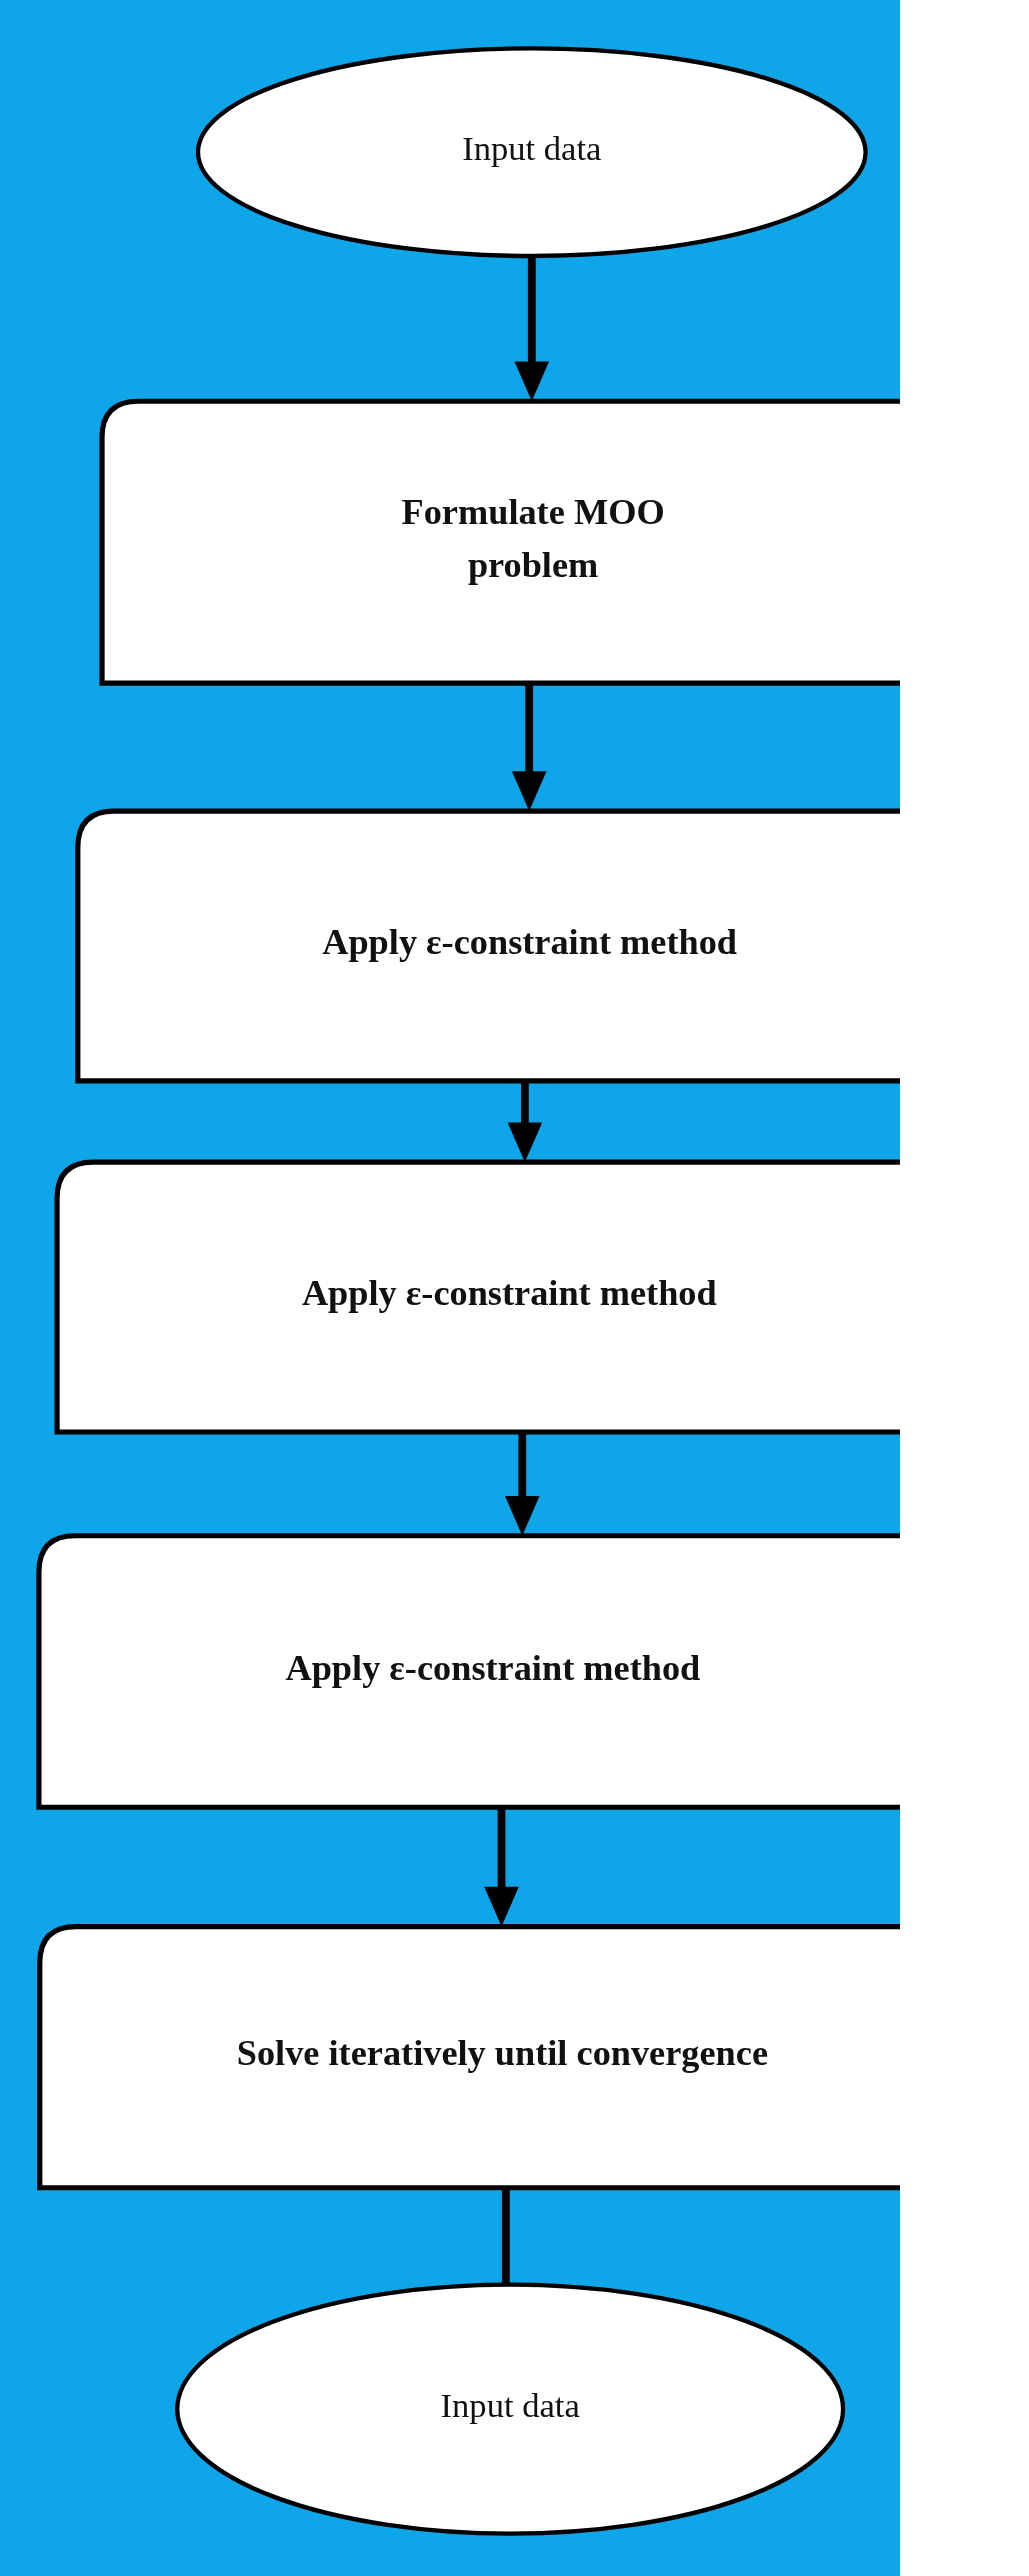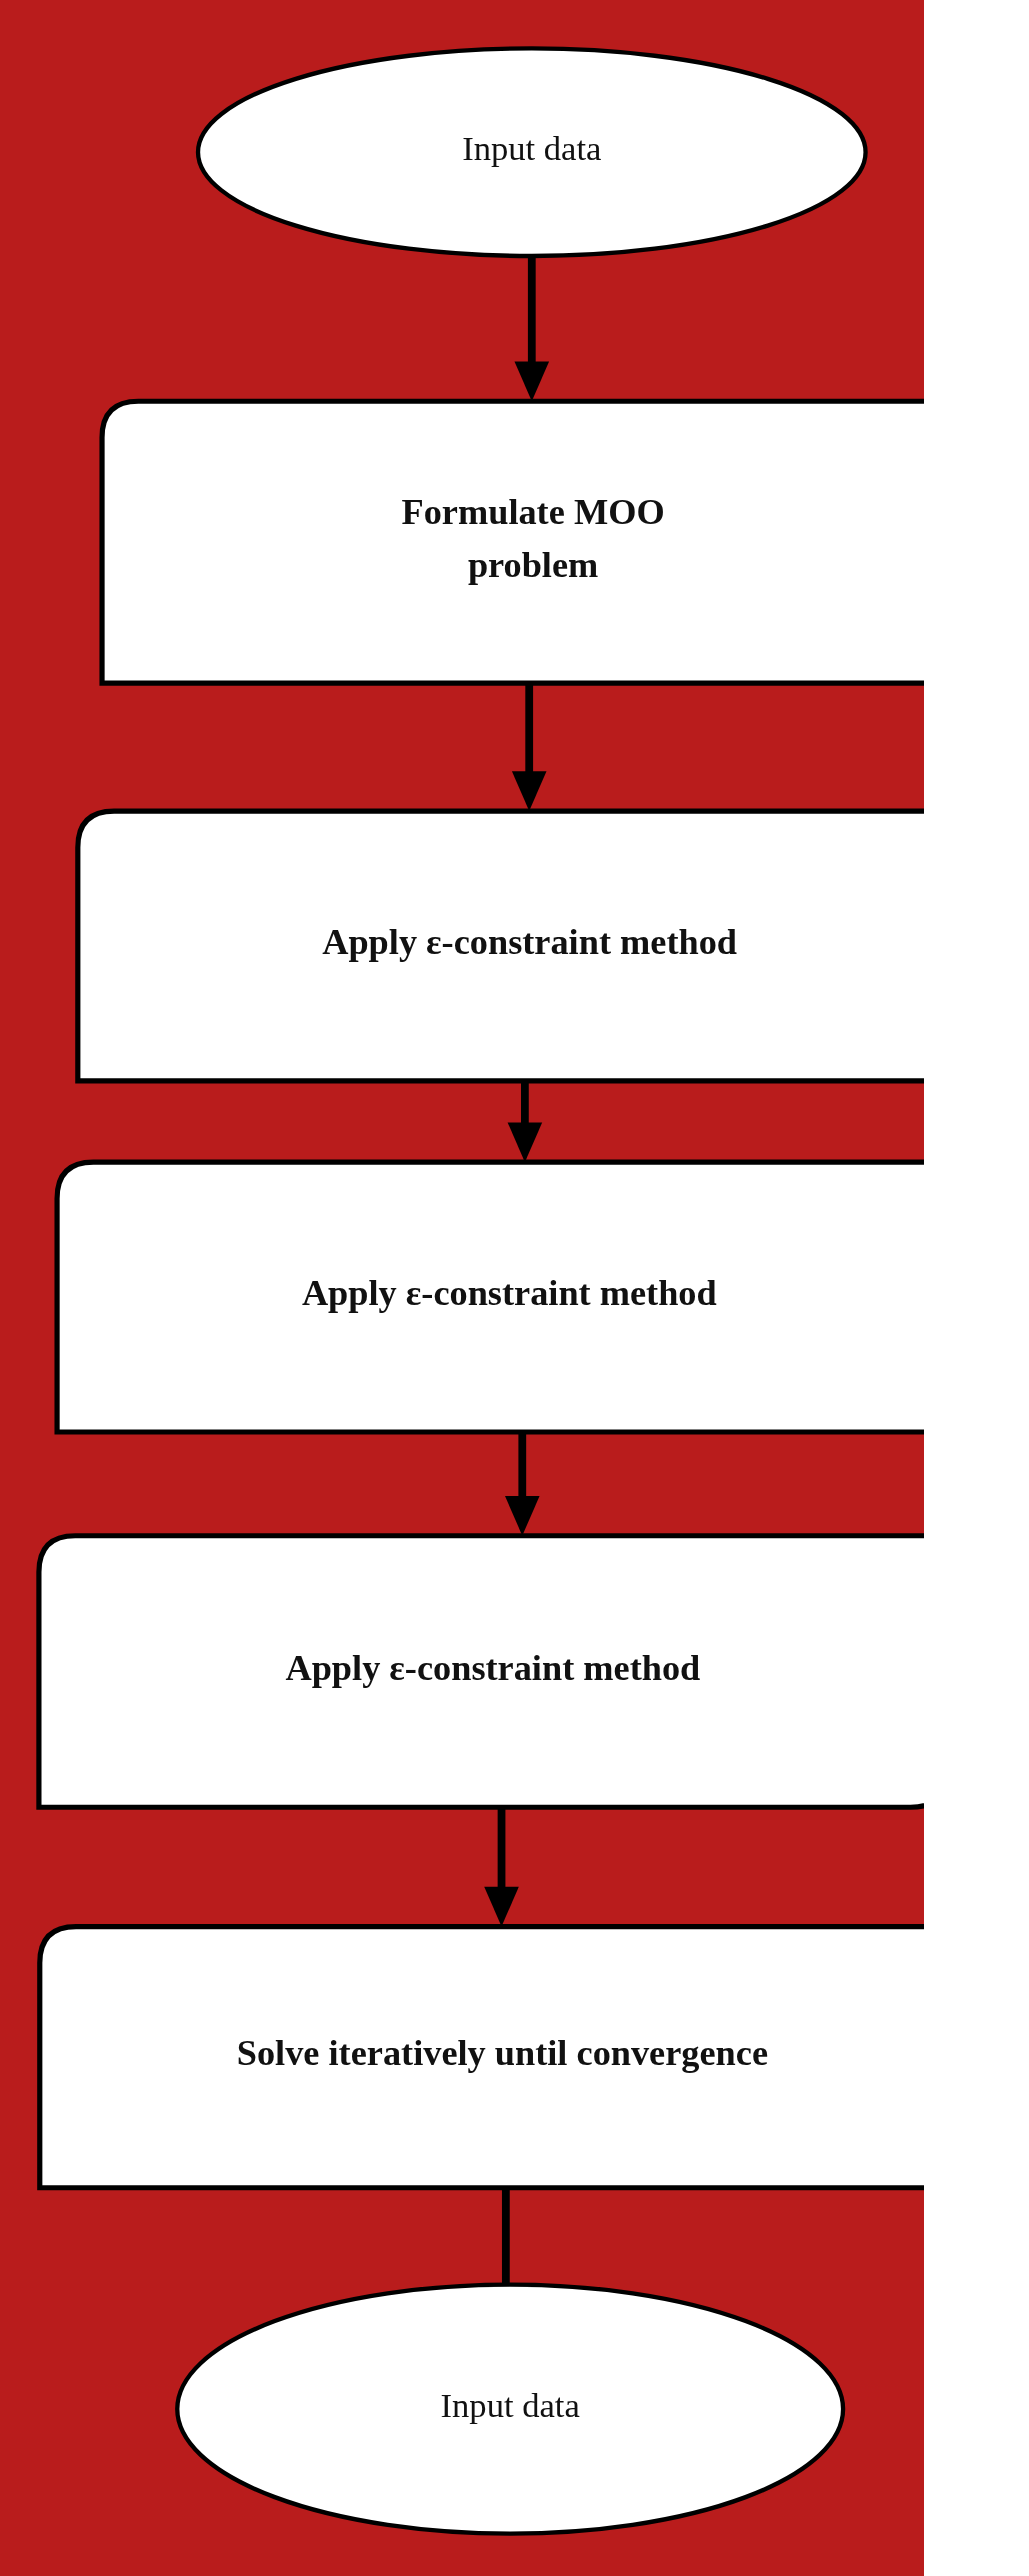--- a/index.html
+++ b/index.html
@@ -8,23 +8,22 @@
     padding: 0;
     background: #ffffff;
   }
   body {
     font-family: "Liberation Serif", "DejaVu Serif", serif;
   }
   #page {
     position: relative;
     width: 900px;
     height: 2576px;
-    background: #b91c1c;
+    background: #0ea5e9;
     overflow: hidden;
-    padding-left: 24px;
   }
   #flow-svg {
     position: absolute;
     left: 0;
     top: 0;
     width: 1029px;
     height: 2576px;
     display: block;
   }
   .node-shape {

